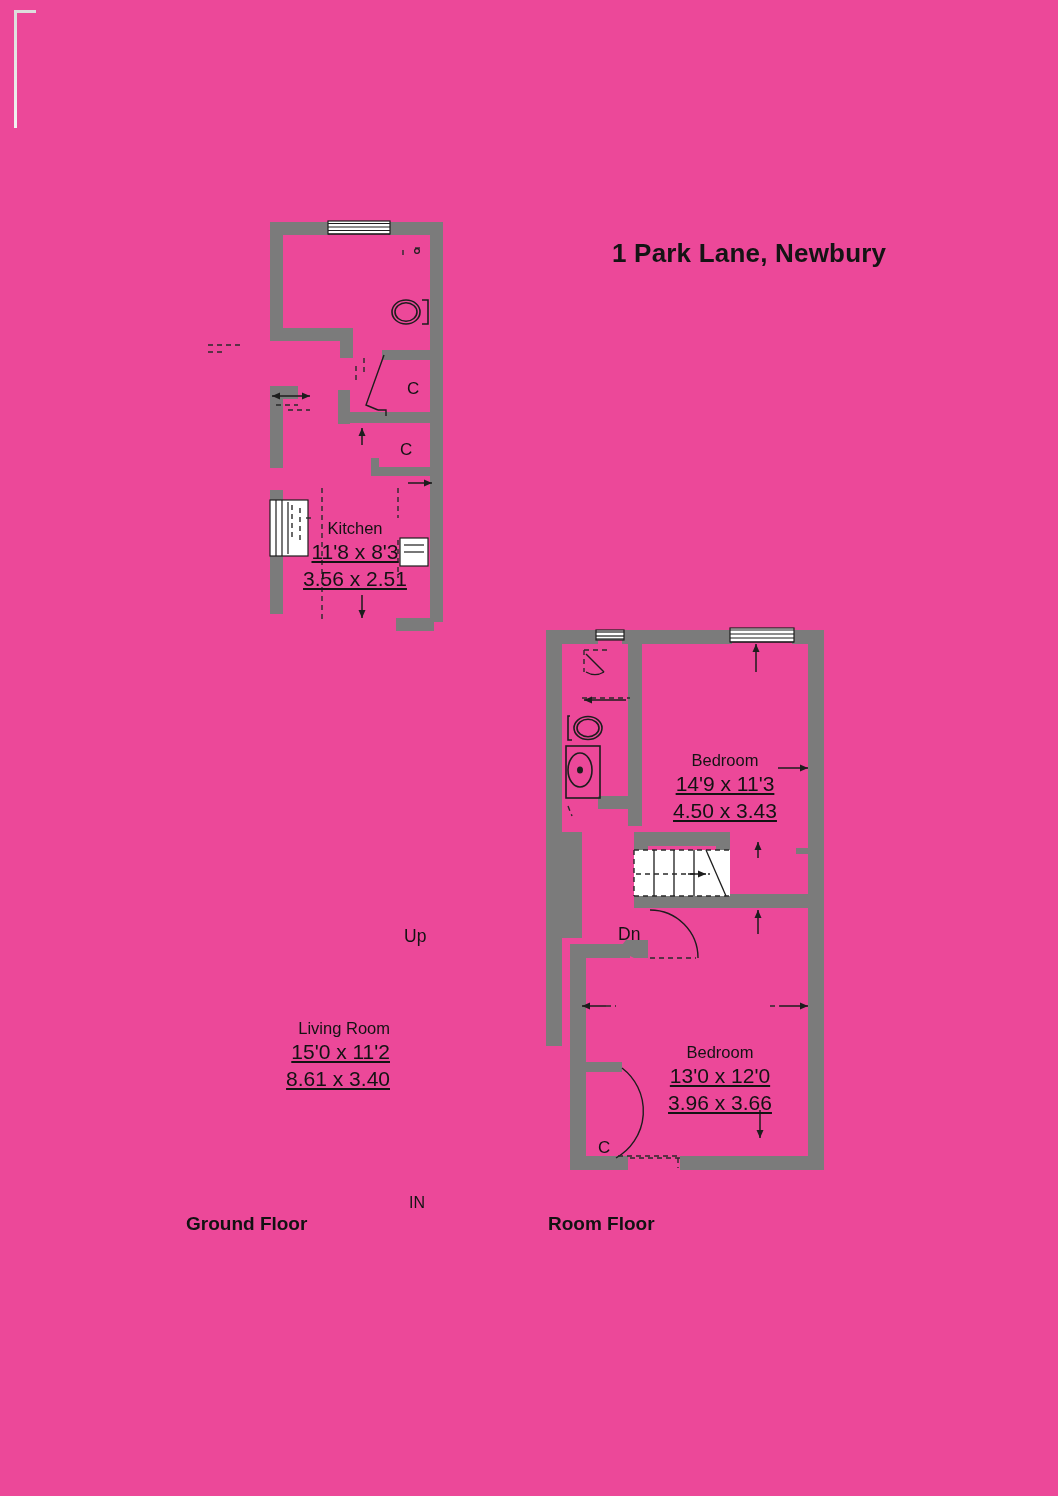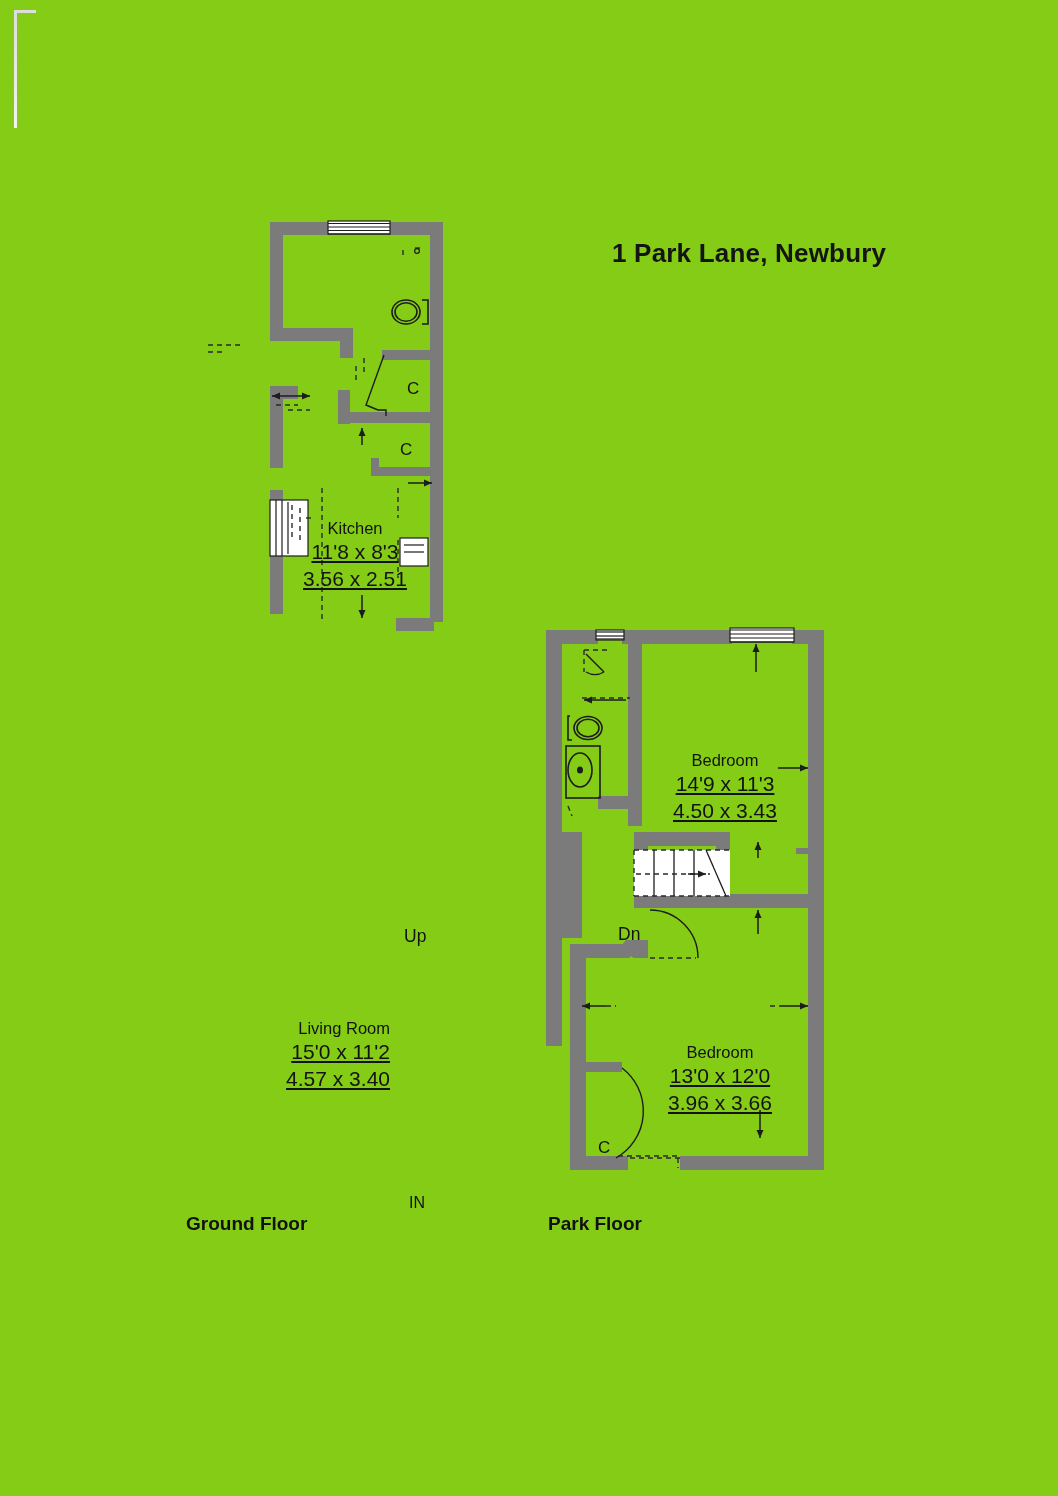--- a/index.html
+++ b/index.html
@@ -14,21 +14,21 @@
     position: relative;
     font-family: "Liberation Sans", sans-serif;
     color: #1a1a1a;
     overflow: hidden;
   }
   #page {
     position: absolute;
     left: 0; top: 0;
     width: 1058px;
     height: 1496px;
-    background: #84cc16;
+    background: #ec4899;
   }
   
   .scan-artifact {
     position: absolute;
     left: 14px;
     top: 10px;
     width: 3px;
     height: 118px;
     background: linear-gradient(to bottom, #dcdcdc, #f2f2f2);
   }
@@ -341,21 +341,21 @@
   <div class="room" id="gf-kitchen" style="left:290px; top:518px; width:130px;">
     <div class="rname">Kitchen</div>
     <div class="rdim">11'8 x 8'3</div>
     <div class="rdim">3.56 x 2.51</div>
   </div>
 
 
   <div class="room" id="gf-living" style="left:230px; top:1018px; width:160px;text-align:right;">
     <div class="rname">Living Room</div>
     <div class="rdim">15'0 x 11'2</div>
-    <div class="rdim">4.57 x 3.40</div>
+    <div class="rdim">8.61 x 3.40</div>
   </div>
 
   <div class="cup" style="left:407px; top:379px;">C</div>
   <div class="cup" style="left:400px; top:440px;">C</div>
 
   <div class="stair-word" style="left:404px; top:926px;">Up</div>
 
   <div class="in-label">IN</div>
   <div class="floor-label" id="gf-label">Ground Floor</div>
 
@@ -516,15 +516,15 @@
   <div class="room" id="ff-bed2" style="left:655px; top:1042px; width:130px;">
     <div class="rname">Bedroom</div>
     <div class="rdim">13'0 x 12'0</div>
     <div class="rdim">3.96 x 3.66</div>
   </div>
 
   <div class="cup" style="left:598px; top:1138px;">C</div>
 
   <div class="stair-word" style="left:618px; top:924px;">Dn</div>
 
-  <div class="floor-label" id="ff-label">Park Floor</div>
+  <div class="floor-label" id="ff-label">Room Floor</div>
 
 </div>
 
 </body></html>

